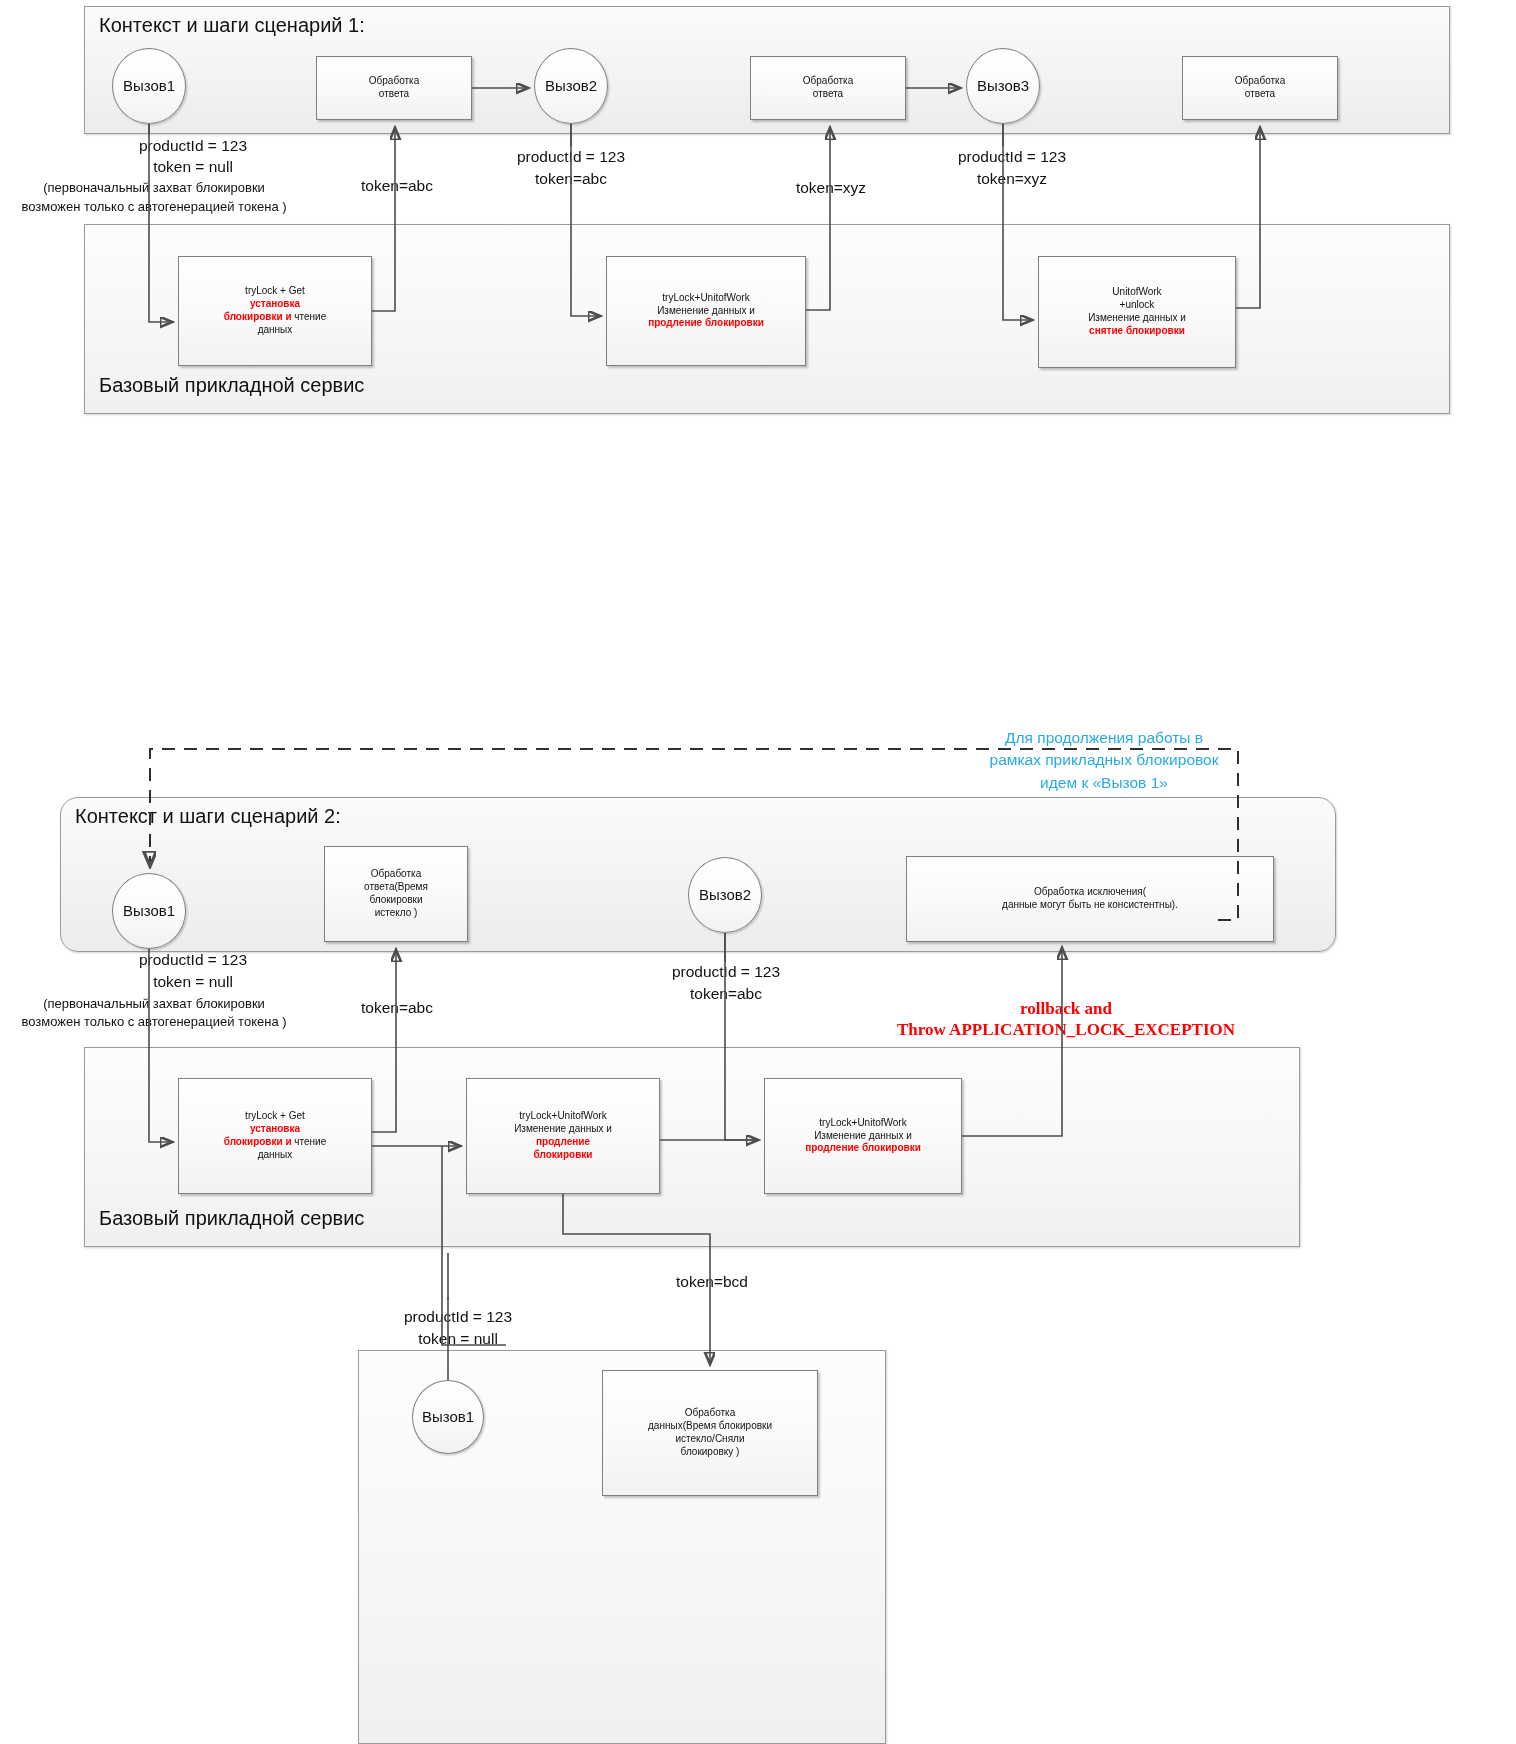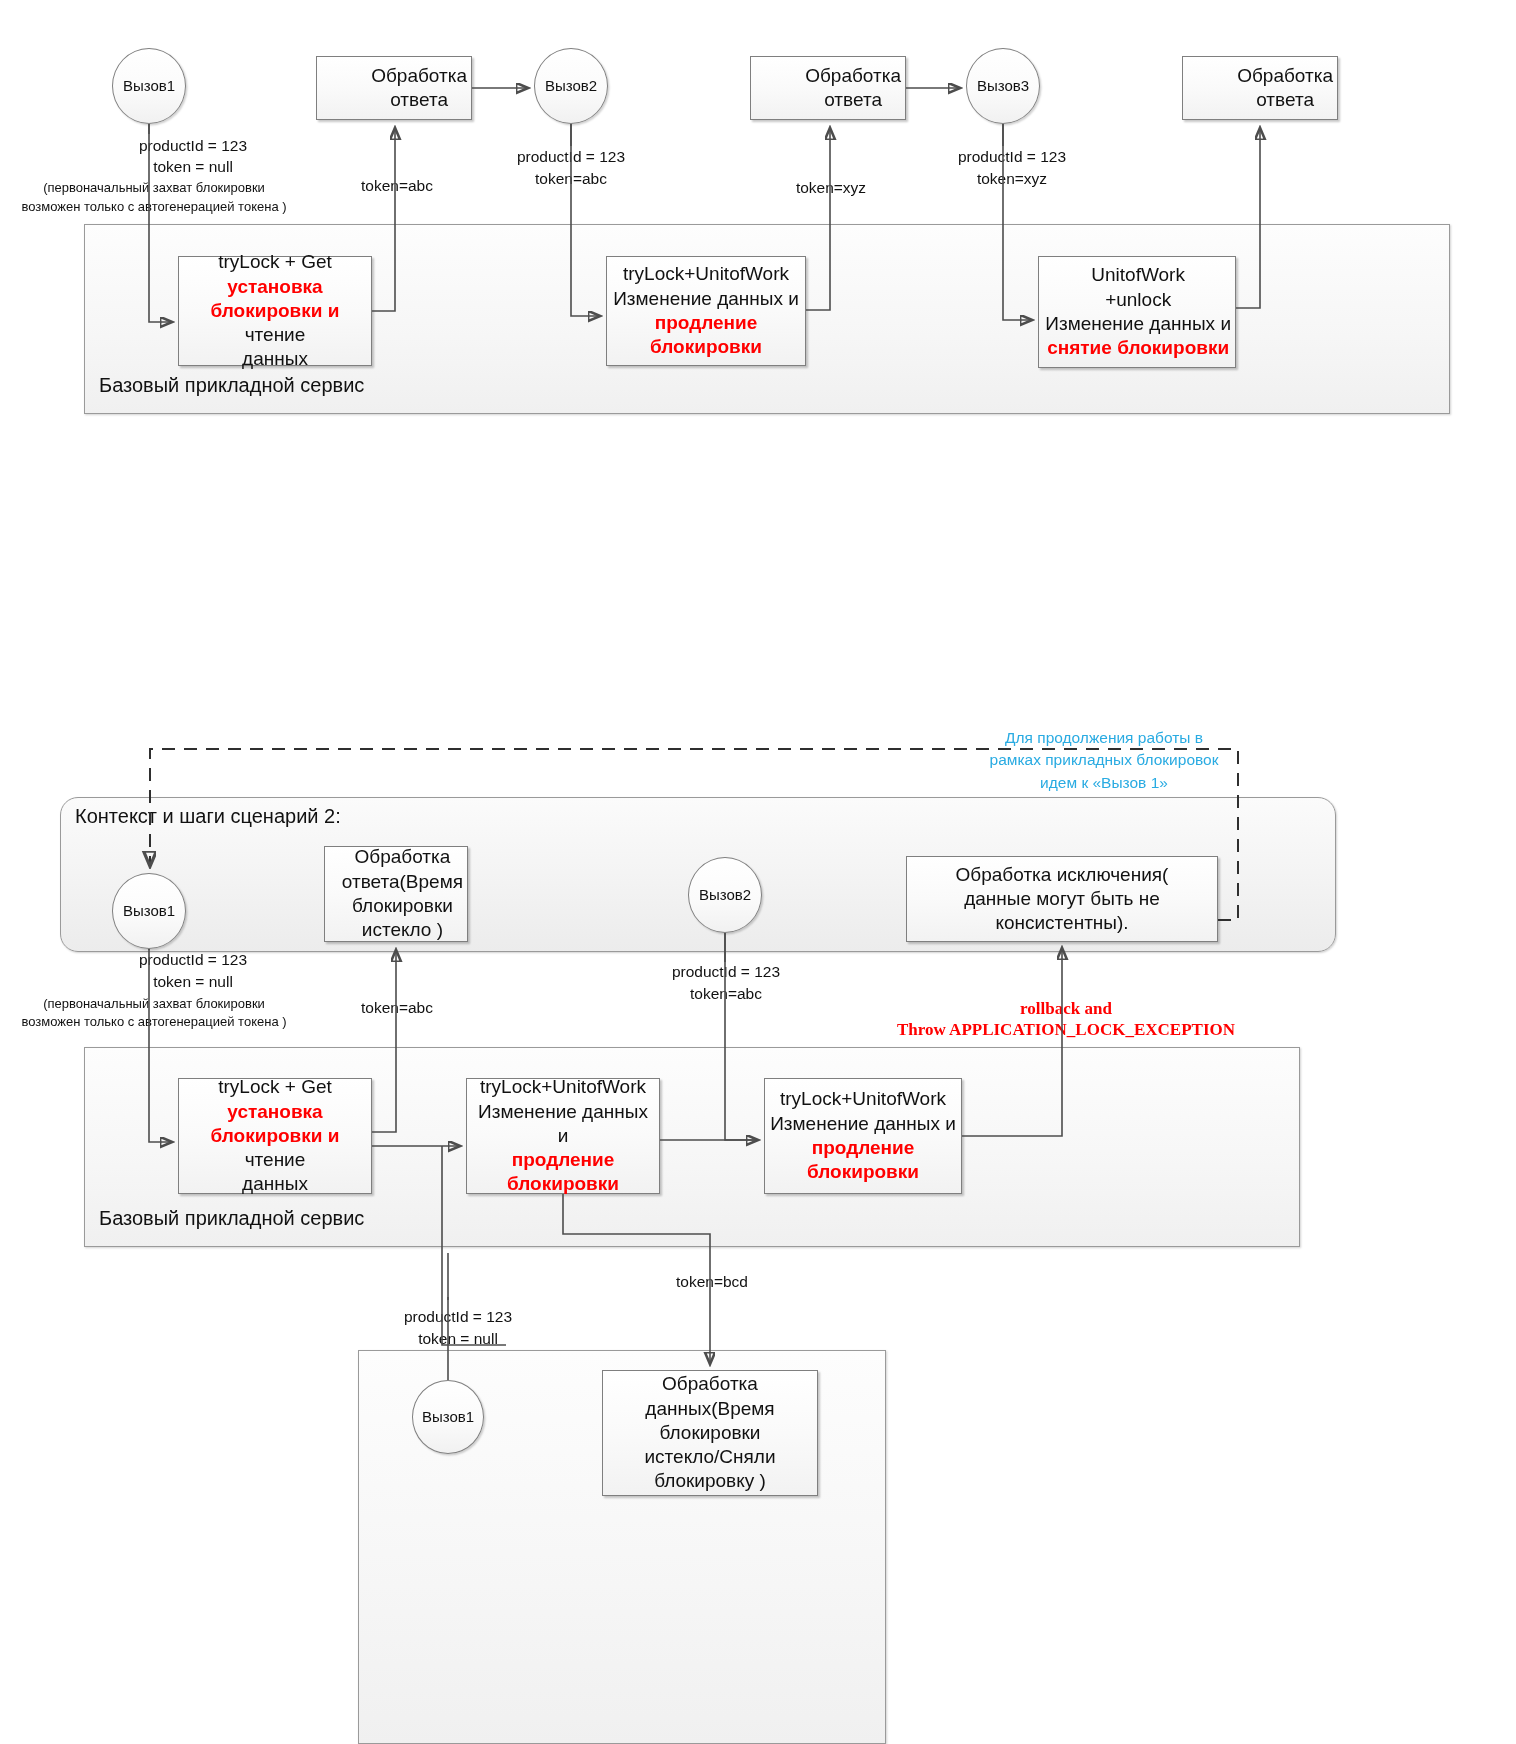--- a/index.html
+++ b/index.html
@@ -18,22 +18,22 @@
     position:absolute;left:14px;top:7px;font-size:20px;color:#111;white-space:nowrap;
   }
   .panel-title.bottom{top:auto;bottom:16px;}
 
   
   .pbox{
     position:absolute;box-sizing:border-box;
     border:1px solid #7f7f7f;
     background:linear-gradient(to bottom,#ffffff 0%,#fafafa 50%,#f2f2f2 100%);
     box-shadow:1.5px 1.5px 2px rgba(0,0,0,.22);
-    display:flex;align-items:center;justify-content:flex-end;text-align:center;
-    font-size:19px;line-height:1.28;color:#111;padding:5px 4px;
+    display:flex;align-items:center;justify-content:center;text-align:center;
+    font-size:10px;line-height:1.28;color:#111;padding:5px 4px;
   }
   .pbox span.l{display:block;}
   .red{color:#ff0000;font-weight:bold;}
   .blk{color:#111;font-weight:normal;margin-top:28px;}
 
   
   .circ{
     position:absolute;box-sizing:border-box;border-radius:50%;
     border:1px solid #7f7f7f;
     background:linear-gradient(to bottom,#ffffff 0%,#fbfbfb 55%,#f1f1f1 100%);
@@ -52,20 +52,23 @@
   
   svg.wires{position:absolute;left:0;top:0;width:1516px;height:1744px;overflow:visible;pointer-events:none;}
   svg.wires line,svg.wires path,svg.wires polyline{fill:none;stroke:#4d4d4d;stroke-width:1.6px;}
   svg.wires .dash{stroke:#2f2f2f;stroke-width:2px;stroke-dasharray:13 9;}
 </style>
 </head>
 <body>
 
 <div id="canvas">
 
+  <div class="panel" style="left:84px;top:6px;width:1366px;height:128px;">
+    <div class="panel-title">Контекст и шаги сценарий 1:</div>
+  </div>
 
   <div class="panel plain" style="left:84px;top:224px;width:1366px;height:190px;">
     <div class="panel-title bottom">Базовый прикладной сервис</div>
   </div>
 
   <div class="circ" style="left:112px;top:48px;width:74px;height:76px;">
     <span>Вызов</span>
     <span>1</span>
   </div>
   <div class="circ" style="left:534px;top:48px;width:74px;height:76px;">
@@ -160,21 +163,21 @@
 
   <div class="pbox" style="left:324px;top:846px;width:144px;height:96px;">
     <div>
       <span class="l">Обработка</span>
       <span class="l">ответа(Время</span>
       <span class="l">блокировки</span>
       <span class="l">истекло )</span>
     </div>
   </div>
 
-  <div class="pbox" style="left:906px;top:856px;width:312px;height:86px;">
+  <div class="pbox" style="left:906px;top:856px;width:368px;height:86px;">
     <div>
       <span class="l">Обработка исключения(</span>
       <span class="l">данные могут быть не консистентны).</span>
     </div>
   </div>
 
   <div class="pbox" style="left:178px;top:1078px;width:194px;height:116px;">
     <div>
       <span class="l">tryLock + Get</span>
       <span class="l red">установка</span>

